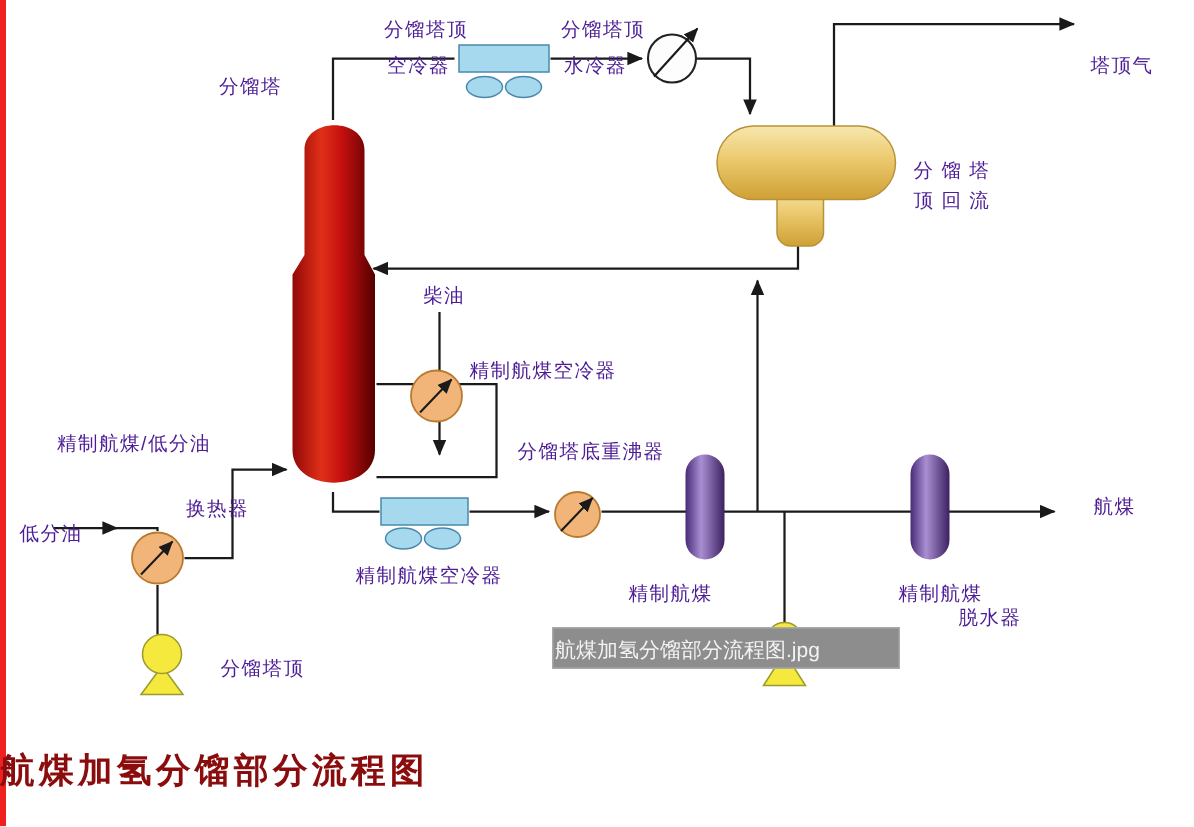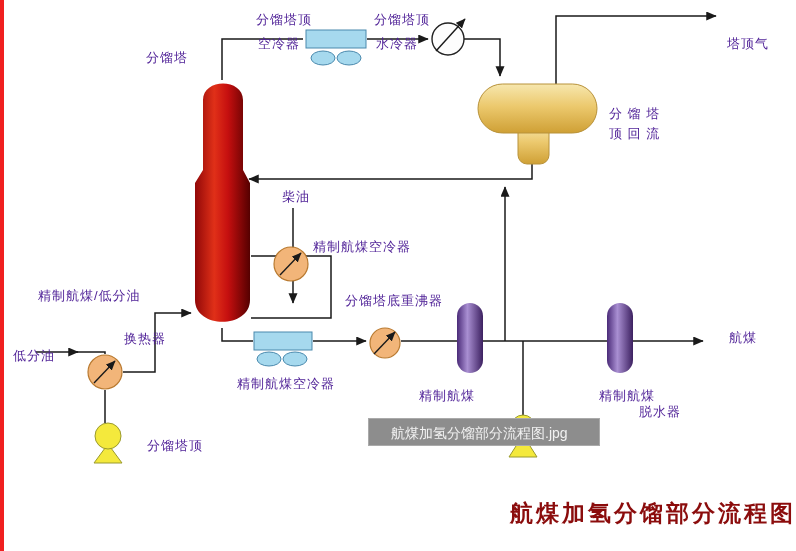--- a/index.html
+++ b/index.html
@@ -9,25 +9,25 @@
   }
   .left-strip{position:absolute;left:0;top:0;width:4px;height:551px;background:#f02020;}
   .diagram-svg{position:absolute;left:0;top:0;}
   .lbl{
     position:absolute;color:#4c1d95;font-weight:normal;font-size:13px;
     white-space:nowrap;line-height:16px;letter-spacing:1px;
   }
   .overlay{
     position:absolute;left:368px;top:418px;width:232px;height:28px;
     background:#8d8d8d;border:1px solid #aaaaaa;color:#f2f2f2;
-    font-size:14px;line-height:28px;padding-left:22px;white-space:nowrap;
+    font-size:14px;line-height:28px;padding-left:1px;white-space:nowrap;
     box-sizing:border-box;
   }
   .title{
-    position:absolute;left:0;top:498px;width:796px;text-align:right;
+    position:absolute;left:0;top:498px;width:796px;text-align:left;
     color:#8b0c0c;font-size:23px;font-weight:bold;letter-spacing:3px;
     white-space:nowrap;
   }
 </style>
 </head>
 <body>
 
 <div class="canvas">
 
   <div class="left-strip"></div>

